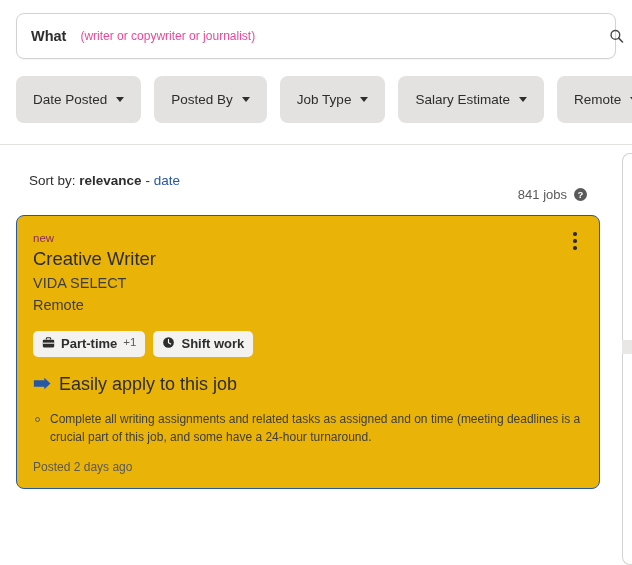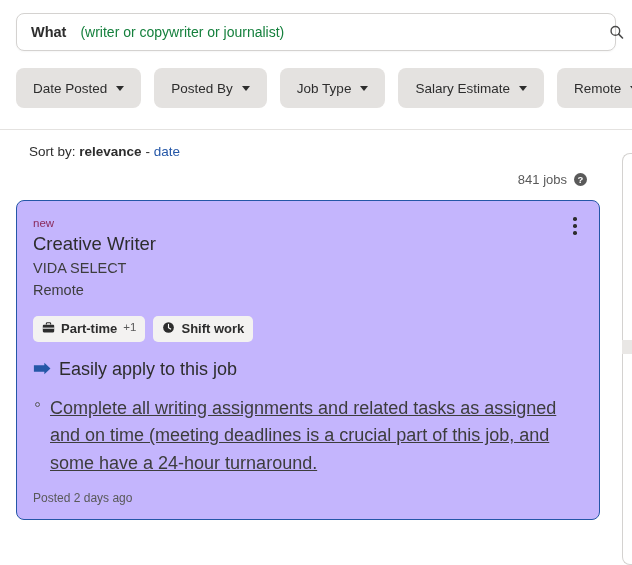--- a/index.html
+++ b/index.html
@@ -16,21 +16,21 @@
     position: relative;
   }
 
   
   .searchbar-wrap {
     padding: 13px 16px 0 16px;
     box-sizing: border-box;
   }
   .searchbar {
     position: relative;
-    height: 38px;
+    height: 46px;
     border: 1px solid #d4d2d0;
     border-radius: 8px;
     background: #fff;
     display: flex;
     align-items: center;
     padding: 8px 14px;
     box-sizing: border-box;
     box-shadow: 0 1px 2px rgba(0,0,0,0.04);
   }
   .search-label {
@@ -38,22 +38,22 @@
     font-weight: bold;
     color: #2d2d2d;
     margin-right: 14px;
     white-space: nowrap;
   }
   .search-input {
     border: 0;
     outline: 0;
     flex: 1;
     font-family: "Liberation Sans", sans-serif;
-    font-size: 14px;
-    color: #15803d;
+    font-size: 12px;
+    color: #ec4899;
     background: transparent;
     padding: 0;
     min-width: 0;
   }
   .search-icon-btn {
     position: absolute;
     right: -16px;
     top: 50%;
     transform: translateY(-50%);
     width: 30px;
@@ -69,21 +69,21 @@
     gap: 13px;
     padding: 17px 16px 0 16px;
     box-sizing: border-box;
     white-space: nowrap;
     overflow: hidden;
   }
   .filter-pill {
     background: #e4e2e0;
     border: 0;
     border-radius: 8px;
-    height: 40px;
+    height: 47px;
     padding: 0 17px;
     display: inline-flex;
     align-items: center;
     gap: 9px;
     font-family: "Liberation Sans", sans-serif;
     font-size: 13.5px;
     color: #2d2d2d;
     cursor: pointer;
     flex: 0 0 auto;
   }
@@ -110,20 +110,21 @@
     width: 616px;
   }
   .query-line {
     font-size: 12.5px;
     color: #767676;
     padding-top: 28px;
     padding-left: 13px;
   }
   .sort-line {
     display: flex;
+    align-items: center;
     justify-content: space-between;
     padding: 14px 13px 0 13px;
     font-size: 13.5px;
     color: #2d2d2d;
     gap: 12px;
   }
   .sort-left b { font-weight: bold; }
   .sort-dash { color: #2d2d2d; }
   .sort-link {
     color: #2557a7;
@@ -150,21 +151,21 @@
     text-align: center;
     display: inline-block;
     cursor: pointer;
   }
 
   
   .job-card {
     margin: 13px 0 0 0;
     border: 1.5px solid #2557a7;
     border-radius: 8px;
-    background: #c4b5fd;
+    background: #eab308;
     padding: 16px 16px 14px 16px;
     box-sizing: border-box;
     position: relative;
     cursor: pointer;
   }
   .new-badge {
     font-size: 11.5px;
     color: #8a2a5b;
     margin-bottom: 3px;
   }
@@ -248,24 +249,23 @@
   .desc-bullet {
     width: 5px;
     height: 5px;
     border: 1px solid #595959;
     border-radius: 50%;
     flex: 0 0 auto;
     margin-top: 7px;
     box-sizing: border-box;
   }
   .desc-text {
-    font-size: 18px;
+    font-size: 12px;
     line-height: 1.55;
     color: #3d3d3d;
-    text-decoration: underline;
   }
   .posted {
     margin-top: 13px;
     font-size: 12px;
     color: #595959;
   }
 
   
   .side-panel {
     position: absolute;

